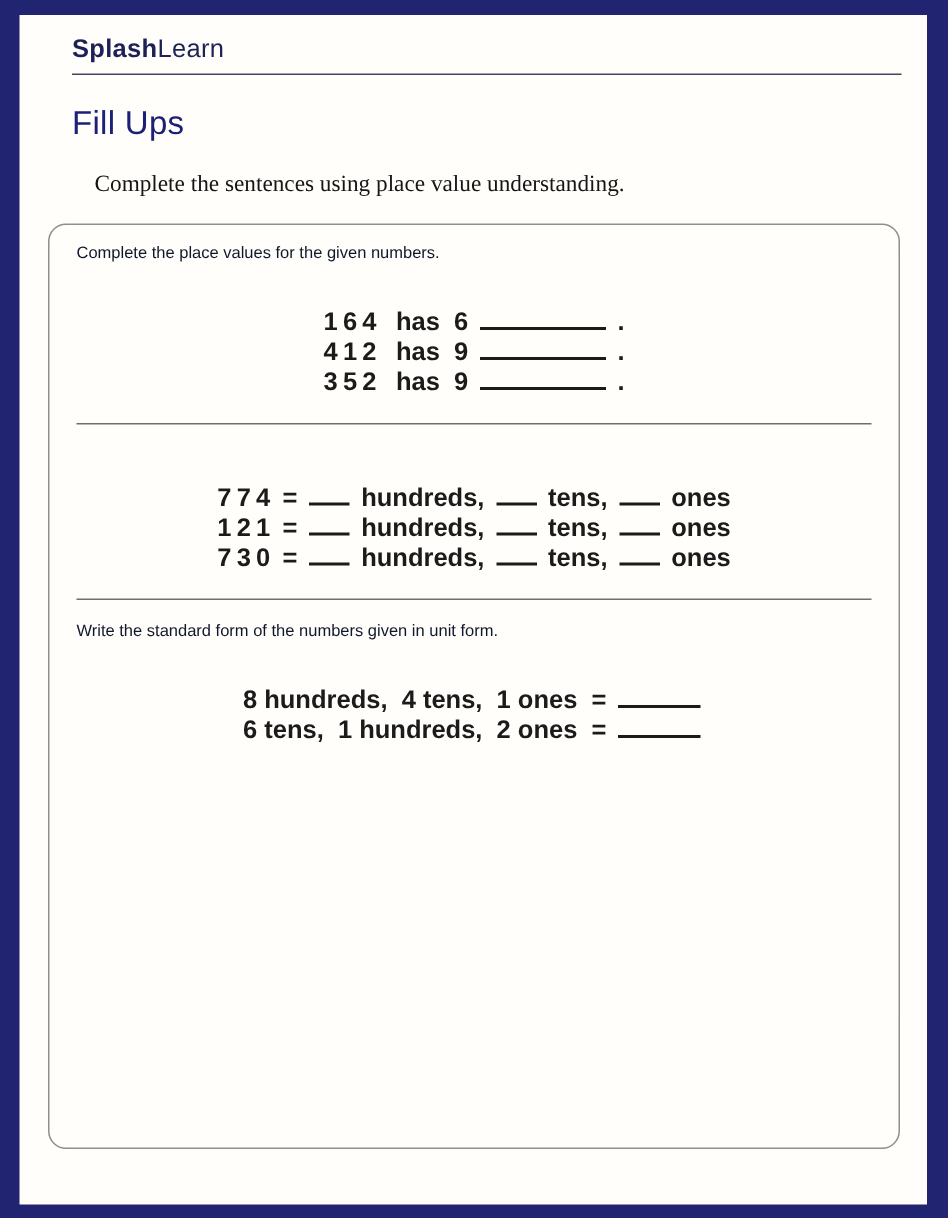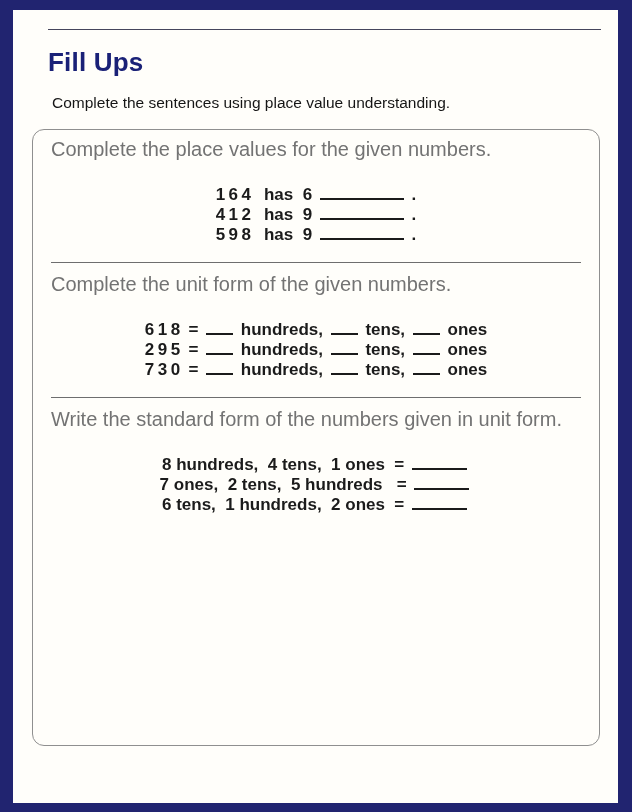--- a/index.html
+++ b/index.html
@@ -26,43 +26,44 @@
     color: #1e2158; letter-spacing: 0.2px;
   }
   .logo-bold { font-weight: 800; }
   .logo-light { font-weight: 400; }
   .header-rule {
     border: none; border-top: 1px solid #45455c;
     margin: 6px 0 0 0;
   }
   .title {
     margin: 20px 0 0 0;
-    font-size: 26px; line-height: 24px;
-    font-weight: 700; color: #1a2177;
+    font-size: 22px; line-height: 24px;
+    font-weight: 400; color: #1a2177;
     letter-spacing: 0.2px;
   }
   .subtitle {
-    margin: 19px 0 0 4px;
+    margin: 19px 0 0 15px;
     font-size: 15.5px; line-height: 19px;
     color: #161616;
+    font-family: Liberation Serif, serif;
   }
   .box {
     margin: 17px 0 0 -16px;
     width: 568px; height: 617px;
     border: 1.5px solid #8f8f8f;
     border-radius: 12px;
     padding: 10px 18px 0 18px;
     background: #fffefa;
   }
   .section { padding-top: 12px; }
   .section:first-child { padding-top: 0; }
   .prompt {
     margin: 0;
-    font-size: 20px; line-height: 18px;
-    color: #737373;
+    font-size: 11px; line-height: 18px;
+    color: #0f172a;
   }
   .questions {
     display: flex; flex-direction: column;
     align-items: center;
     margin-top: 27px;
   }
   .question {
     display: flex; align-items: baseline;
     font-weight: 700; font-size: 17px; line-height: 20px;
     color: #1b1b1b;
@@ -79,20 +80,21 @@
     margin: 17px 0 0 0;
   }
 </style>
 </head>
 <body>
 
 <div class="frame">
   <div class="page">
 
     <header>
+      <div class="logo"><span class="logo-bold">Splash</span><span class="logo-light">Learn</span></div>
       <hr class="header-rule">
       <h1 class="title">Fill Ups</h1>
       <p class="subtitle">Complete the sentences using place value understanding.</p>
     </header>
 
     <div class="box" id="sections">
         <section class="section">
           <p class="prompt">Complete the place values for the given numbers.</p>
           <div class="questions">
             <div class="question">
@@ -101,43 +103,42 @@
               <span class="blank" style="width: 84px;"></span>
               <span class="seg"> .</span>
             </div>
             <div class="question">
               <span class="seg spaced">412</span>
               <span class="seg">  has  9 </span>
               <span class="blank" style="width: 84px;"></span>
               <span class="seg"> .</span>
             </div>
             <div class="question">
-              <span class="seg spaced">598</span>
+              <span class="seg spaced">352</span>
               <span class="seg">  has  9 </span>
               <span class="blank" style="width: 84px;"></span>
               <span class="seg"> .</span>
             </div>
           </div>
         </section>
         <hr class="section-divider">
         <section class="section">
-          <p class="prompt">Complete the unit form of the given numbers.</p>
           <div class="questions">
             <div class="question">
-              <span class="seg spaced">618</span>
+              <span class="seg spaced">774</span>
               <span class="seg"> = </span>
               <span class="blank" style="width: 27px;"></span>
               <span class="seg"> hundreds, </span>
               <span class="blank" style="width: 27px;"></span>
               <span class="seg"> tens, </span>
               <span class="blank" style="width: 27px;"></span>
               <span class="seg"> ones</span>
             </div>
             <div class="question">
-              <span class="seg spaced">295</span>
+              <span class="seg spaced">121</span>
               <span class="seg"> = </span>
               <span class="blank" style="width: 27px;"></span>
               <span class="seg"> hundreds, </span>
               <span class="blank" style="width: 27px;"></span>
               <span class="seg"> tens, </span>
               <span class="blank" style="width: 27px;"></span>
               <span class="seg"> ones</span>
             </div>
             <div class="question">
               <span class="seg spaced">730</span>
@@ -153,24 +154,20 @@
         </section>
         <hr class="section-divider">
         <section class="section">
           <p class="prompt">Write the standard form of the numbers given in unit form.</p>
           <div class="questions">
             <div class="question">
               <span class="seg">8 hundreds,  4 tens,  1 ones  = </span>
               <span class="blank" style="width: 55px;"></span>
             </div>
             <div class="question">
-              <span class="seg">7 ones,  2 tens,  5 hundreds   = </span>
-              <span class="blank" style="width: 55px;"></span>
-            </div>
-            <div class="question">
               <span class="seg">6 tens,  1 hundreds,  2 ones  = </span>
               <span class="blank" style="width: 55px;"></span>
             </div>
           </div>
         </section>
       </div>
 
   </div>
 </div>
 

